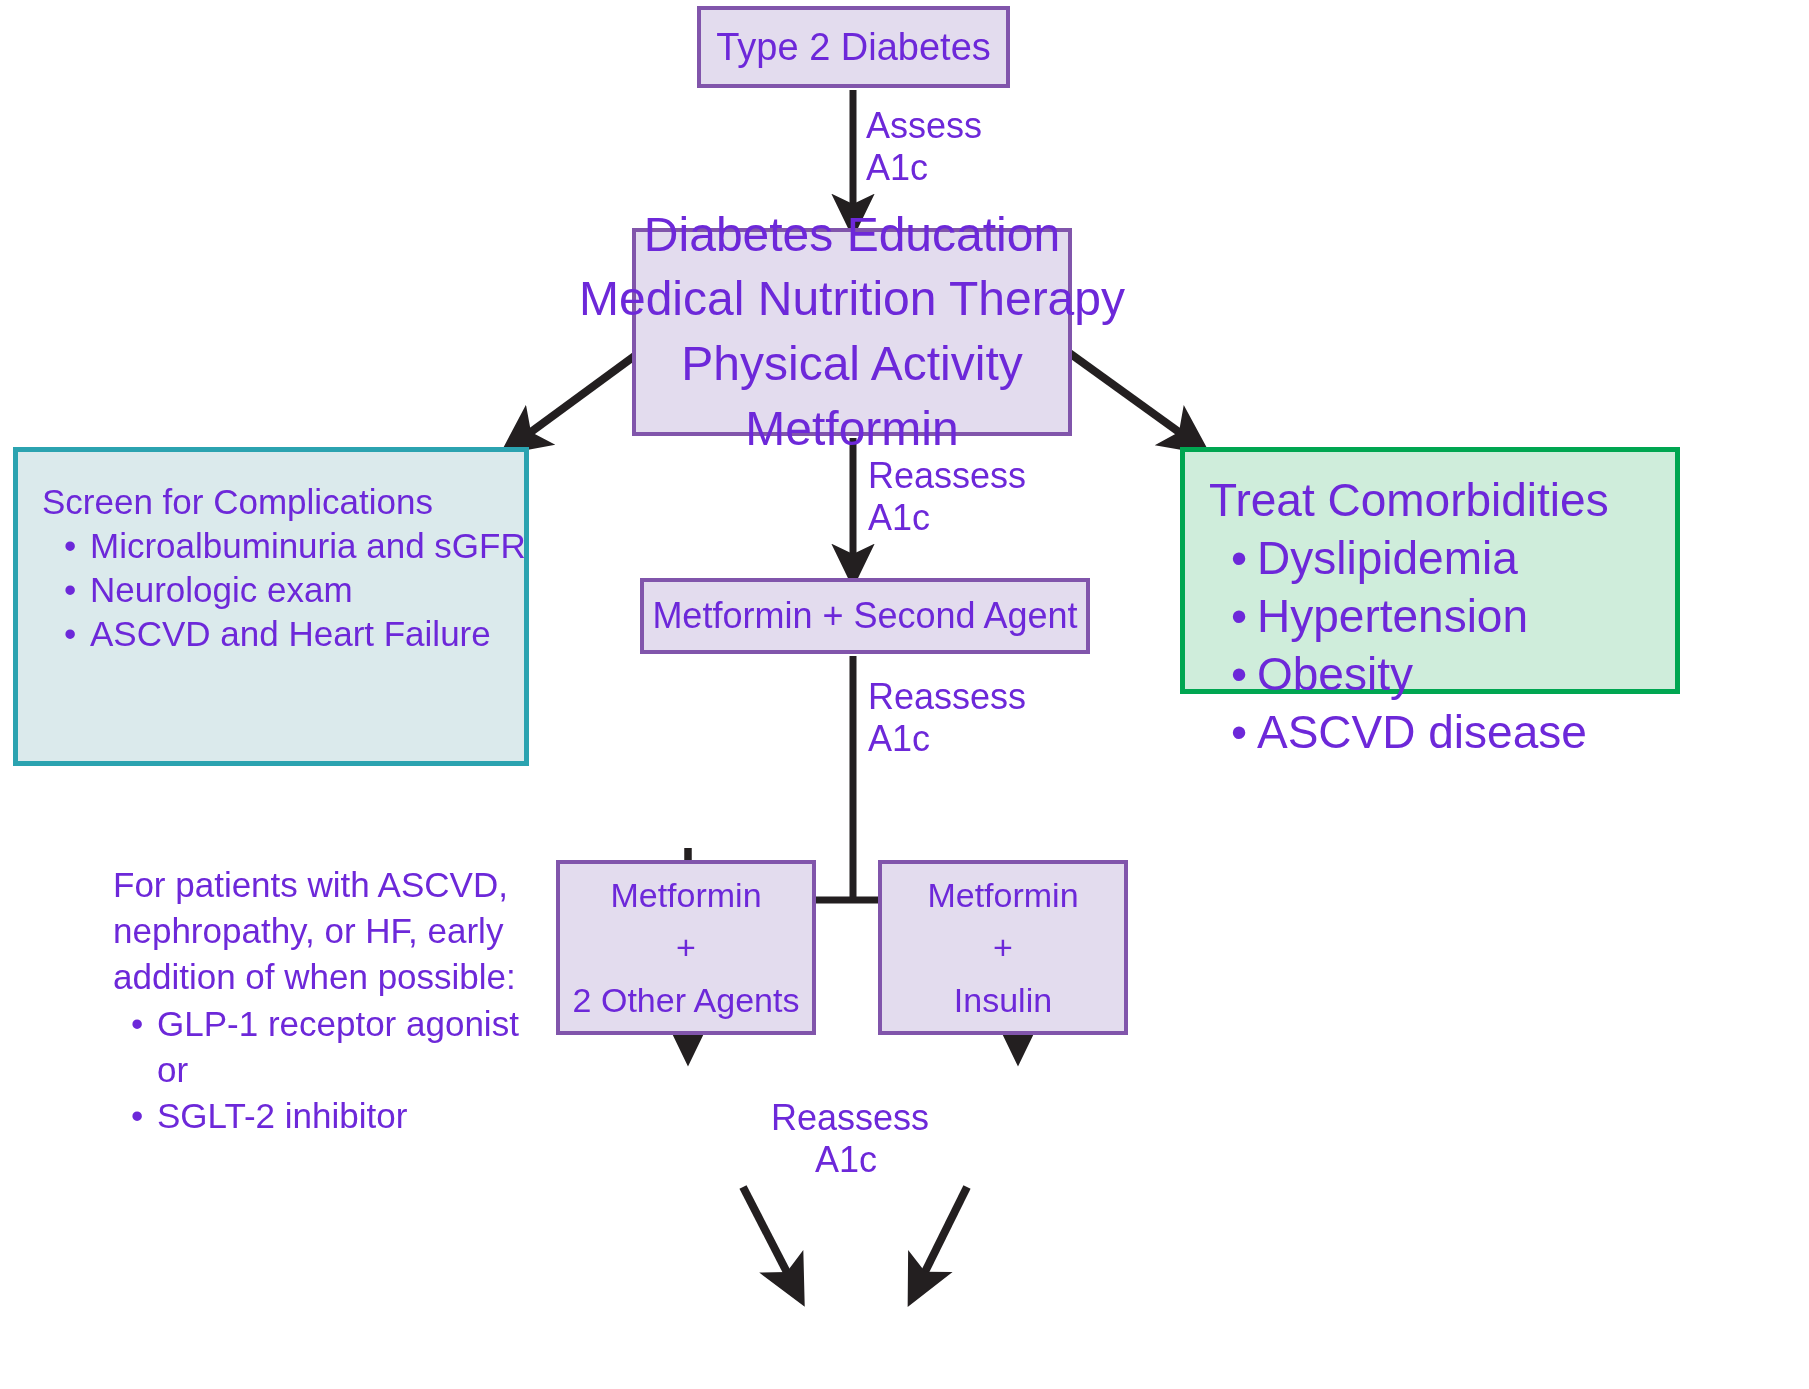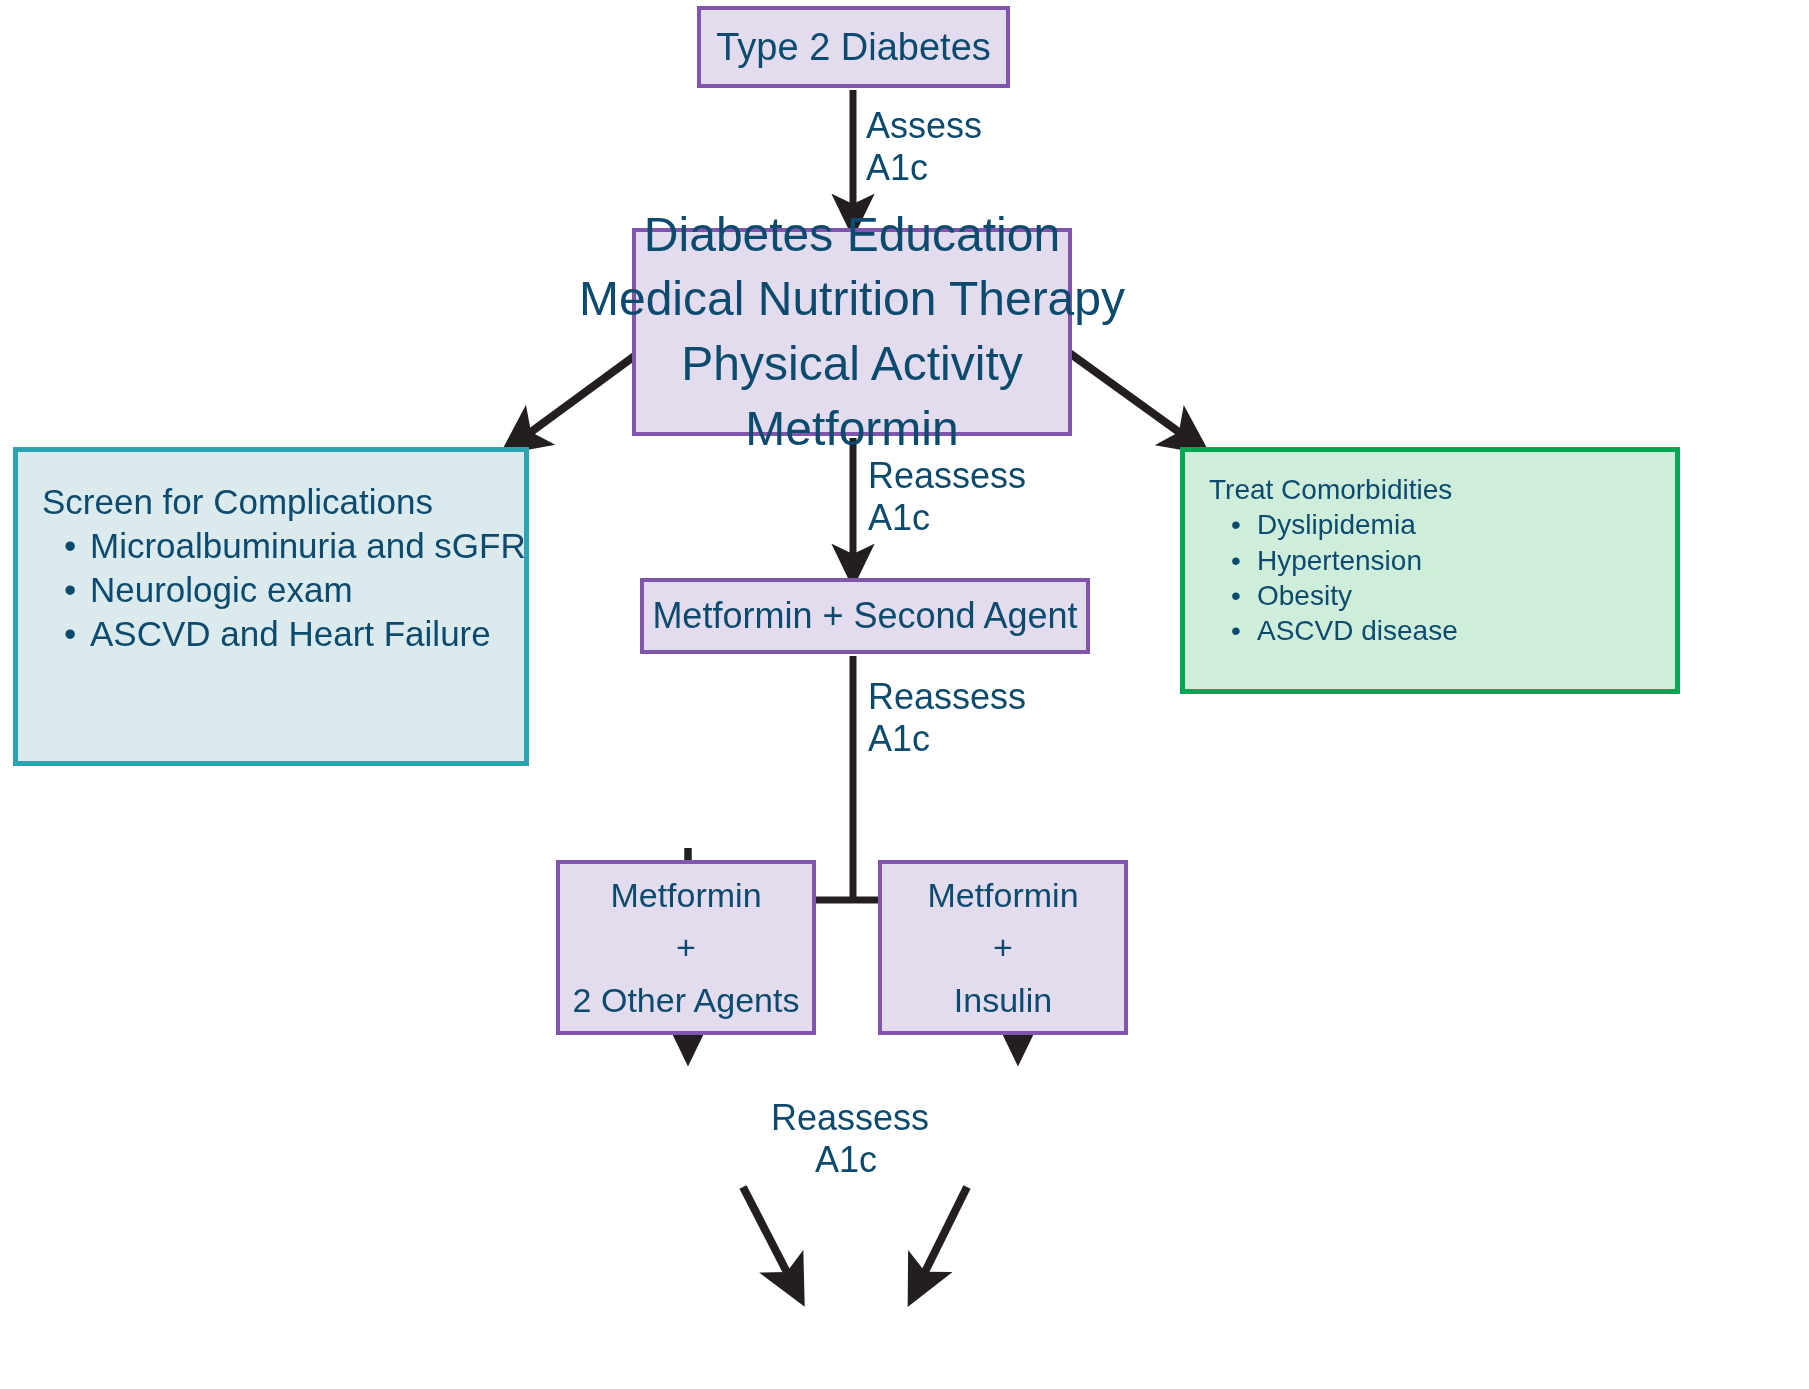--- a/index.html
+++ b/index.html
@@ -6,21 +6,21 @@
     margin: 0;
     padding: 0;
     background: #ffffff;
   }
   #canvas {
     position: relative;
     width: 1809px;
     height: 1389px;
     background: #ffffff;
     font-family: "Liberation Sans", sans-serif;
-    color: #0c4a6e;
+    color: #6d28d9;
     overflow: hidden;
   }
   svg.edges {
     position: absolute;
     left: 0;
     top: 0;
     width: 1809px;
     height: 1389px;
     pointer-events: none;
   }
@@ -80,21 +80,21 @@
     line-height: 1.26;
   }
   
   #node-comorbid {
     position: absolute;
     left: 1180px; top: 447px; width: 500px; height: 247px;
     box-sizing: border-box;
     background: #cfeddb;
     border: 5px solid #00a651;
     padding: 20px 12px 10px 24px;
-    font-size: 28px;
+    font-size: 46px;
     line-height: 1.26;
   }
   .boxtitle { display: block; }
   ul.bullets {
     list-style: none;
     margin: 0;
     padding: 0 0 0 22px;
   }
   ul.bullets li {
     display: block;
@@ -225,14 +225,24 @@
   <div class="edge-label" id="label-reassess2">
     <div>Reassess</div>
     <div>A1c</div>
   </div>
 
   <div class="edge-label" id="label-reassess-final">
     <div>Reassess</div>
     <div>A1c</div>
   </div>
 
+  <div id="note-ascvd">
+    <span class="nline">For patients with ASCVD,</span>
+    <span class="nline">nephropathy, or HF, early</span>
+    <span class="nline">addition of when possible:</span>
+    <ul class="bullets">
+      <li>GLP-1 receptor agonist</li>
+      <li class="nobullet">or</li>
+      <li>SGLT-2 inhibitor</li>
+    </ul>
+  </div>
 
 </div>
 
 </body></html>

